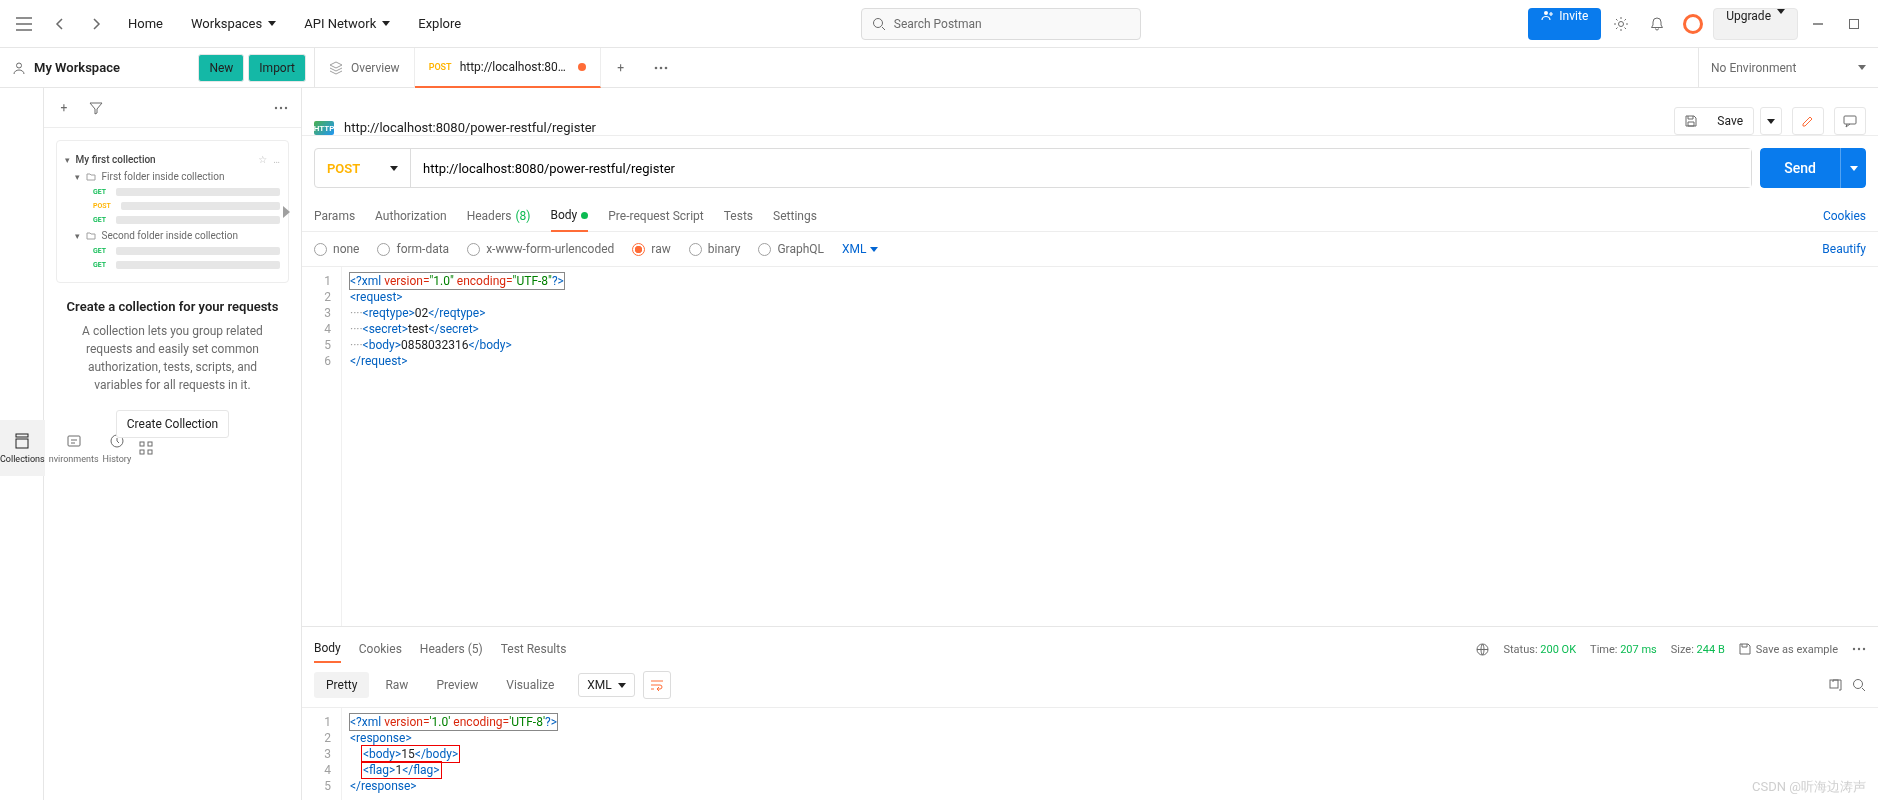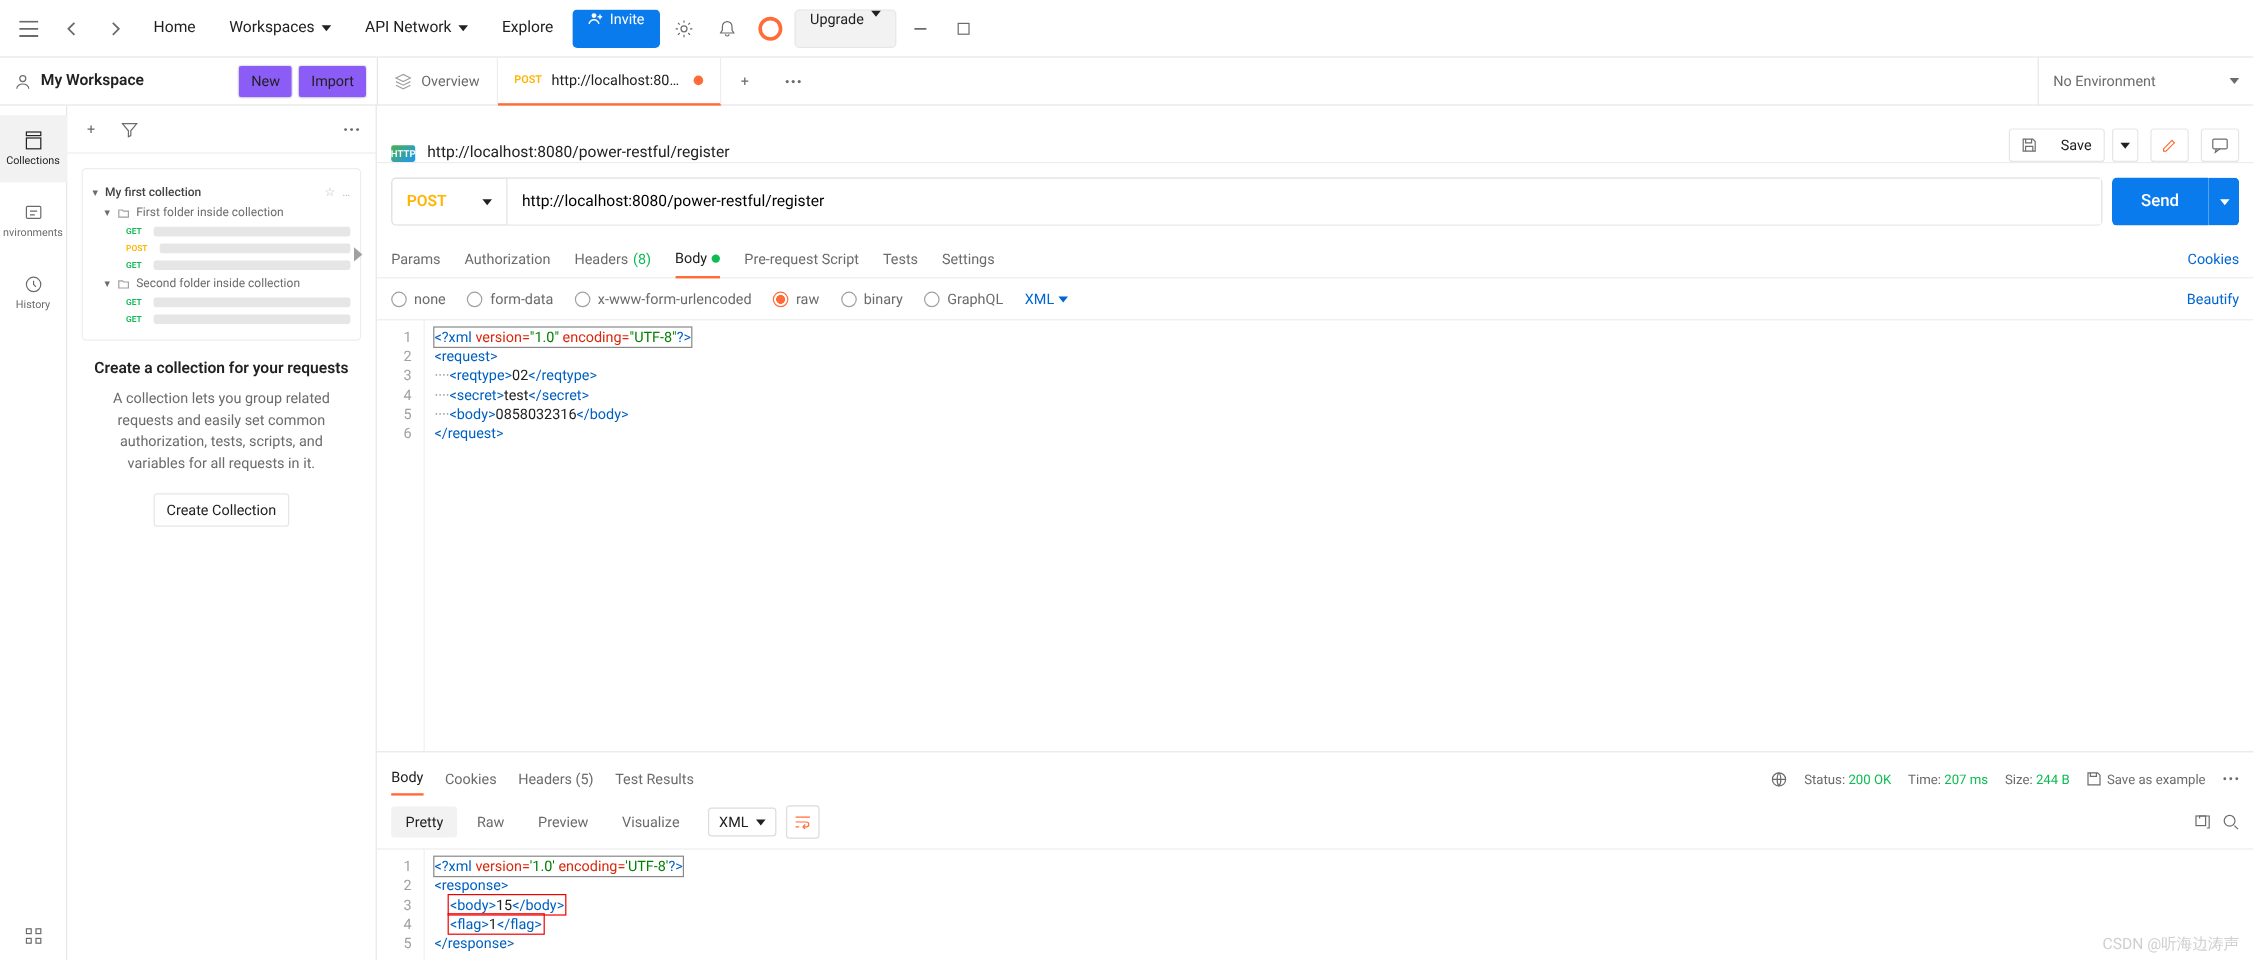--- a/index.html
+++ b/index.html
@@ -11,30 +11,30 @@
 .topbar .center{flex:1;display:flex;justify-content:center}
 .search-box{width:280px;height:32px;border:1px solid #dcdcdc;border-radius:4px;display:flex;align-items:center;padding:0 10px;color:#6b6b6b;gap:8px;background:#f9f9f9}
 .btn{height:32px;padding:0 12px;border-radius:4px;display:flex;align-items:flex-start;gap:6px;font-size:12px;cursor:pointer;border:1px solid transparent}
 .btn-primary{background:#097bed;color:#fff}
 .btn-secondary{background:#f2f2f2;color:#212121;border:1px solid #e6e6e6}
 .icon-btn{width:32px;height:32px;display:flex;align-items:center;justify-content:center;color:#6b6b6b;cursor:pointer}
 .orange-circle{width:20px;height:20px;border-radius:50%;border:3px solid #ff6c37;display:inline-block}
 .sub-header{height:40px;display:flex;align-items:center;border-bottom:1px solid #e6e6e6}
 .ws-label{display:flex;align-items:center;gap:8px;padding:0 12px;font-size:13px;font-weight:600}
 .ws-actions{margin-left:auto;display:flex;gap:4px;padding-right:8px}
-.small-btn{height:28px;padding:0 10px;border-radius:3px;font-size:12px;background:#8b5cf6;border:1px solid #e6e6e6;cursor:pointer;display:flex;align-items:center}
+.small-btn{height:28px;padding:0 10px;border-radius:3px;font-size:12px;background:#14b8a6;border:1px solid #e6e6e6;cursor:pointer;display:flex;align-items:center}
 .tabs{display:flex;flex:1;align-items:center;height:40px;border-left:1px solid #e6e6e6}
 .tab{height:40px;display:flex;align-items:center;padding:0 14px;border-right:1px solid #ededed;gap:8px;font-size:12px;color:#6b6b6b;cursor:pointer;position:relative}
 .tab.active{border-bottom:2px solid #ff6c37;color:#212121}
 .tab .method-lbl{font-size:9px;font-weight:600;color:#ffb400}
 .tab .dot{width:8px;height:8px;border-radius:50%;background:#ff6c37}
 .tab-plus{width:40px;display:flex;align-items:center;justify-content:center;color:#6b6b6b;cursor:pointer}
 .env-select{width:180px;height:40px;display:flex;align-items:center;padding:0 12px;color:#6b6b6b;border-left:1px solid #e6e6e6;cursor:pointer;justify-content:space-between}
 .layout{display:flex;height:calc(100vh - 88px - 4px)}
-.left-rail{width:56px;border-right:1px solid #e6e6e6;display:flex;flex-direction:column;align-items:center;padding-top:8px;gap:4px}
+.left-rail{width:44px;border-right:1px solid #e6e6e6;display:flex;flex-direction:row;align-items:center;padding-top:8px;gap:4px}
 .rail-item{width:56px;height:56px;display:flex;flex-direction:column;align-items:center;justify-content:center;gap:4px;font-size:9px;color:#6b6b6b;cursor:pointer}
 .rail-item.active{background:#f2f2f2;color:#212121}
 .side-panel{width:258px;border-right:1px solid #e6e6e6;display:flex;flex-direction:column}
 .side-top{height:40px;display:flex;align-items:center;padding:0 8px;gap:8px;border-bottom:1px solid #ededed;color:#6b6b6b}
 .side-body{flex:1;padding:12px;overflow:auto;position:relative}
 .coll-card{border:1px solid #ededed;border-radius:4px;padding:10px 8px;font-size:10px;color:#6b6b6b;margin-bottom:16px;position:relative}
 .coll-card .row{display:flex;align-items:center;gap:6px;padding:3px 0}
 .coll-card .stub{height:8px;background:#e6e6e6;border-radius:2px;flex:1;margin-left:4px}
 .col-empty{text-align:center;padding:0 8px}
 .col-empty h4{font-size:13px;font-weight:600;margin:8px 0;color:#212121}
@@ -113,20 +113,29 @@
   <div class="menu-item">Home</div>
   <div class="menu-item">
       <span>Workspaces</span>
       <span class="chev"></span>
     </div>
   <div class="menu-item">
       <span>API Network</span>
       <span class="chev"></span>
     </div>
   <div class="menu-item">Explore</div>
+  <div class="center">
+    <div class="search-box">
+      <svg width="14" height="14" viewBox="0 0 14 14">
+          <circle cx="6" cy="6" r="4.5" stroke="#6b6b6b" fill="none"></circle>
+          <path d="M10 10l3 3" stroke="#6b6b6b"></path>
+        </svg>
+      <span>Search Postman</span>
+    </div>
+  </div>
   <div class="btn btn-primary">
     <svg width="12" height="12" viewBox="0 0 12 12">
         <circle cx="5" cy="4" r="2" fill="#fff"></circle>
         <path d="M1 11c0-2 2-3.5 4-3.5s4 1.5 4 3.5M10 3v4M8 5h4" stroke="#fff" stroke-width="1.2" fill="none"></path>
       </svg>
     <span>Invite</span>
   </div>
   <div class="icon-btn">
       <svg width="16" height="16" viewBox="0 0 16 16">
         <circle cx="8" cy="8" r="2.5" stroke="#6b6b6b" fill="none"></circle>

